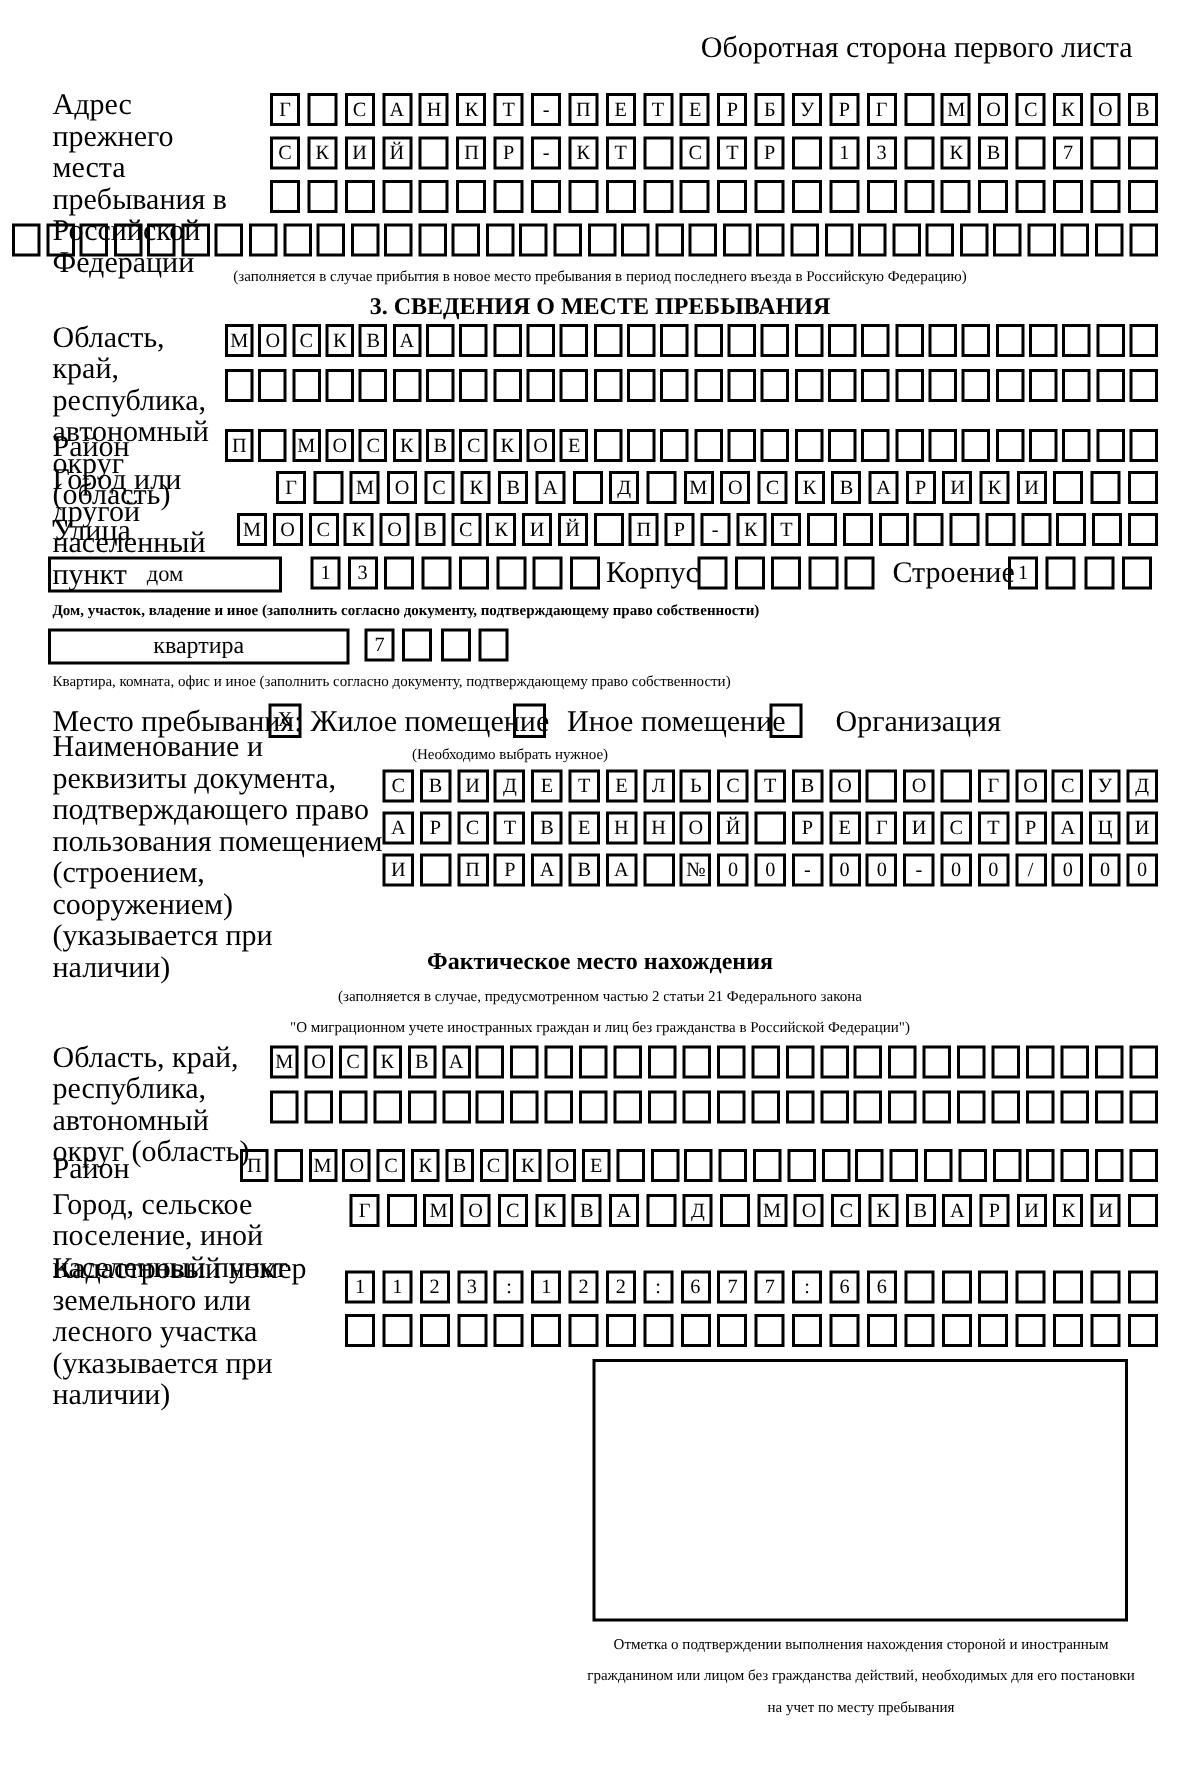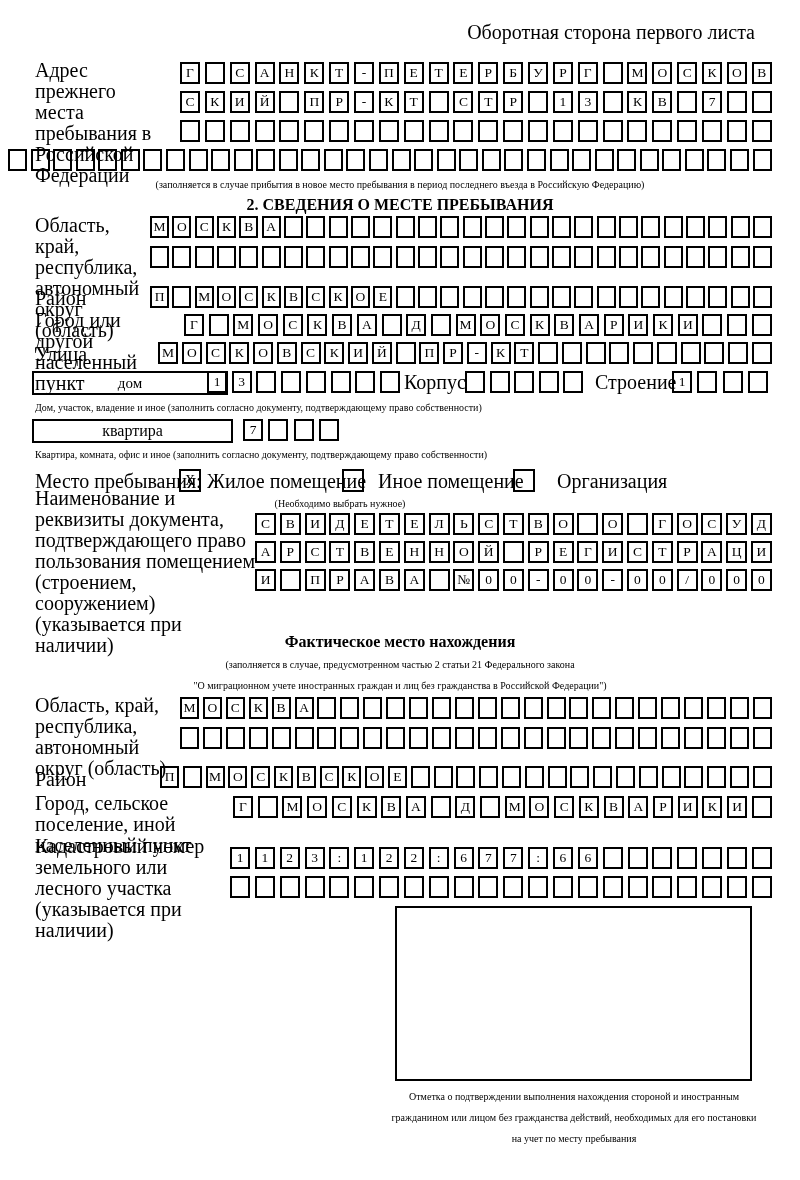--- a/index.html
+++ b/index.html
@@ -145,21 +145,21 @@
     <span class="cell"></span>
     <span class="cell"></span>
     <span class="cell"></span>
     <span class="cell"></span>
     <span class="cell"></span>
     <span class="cell"></span>
     <span class="cell"></span>
   </div>
 <div class="abs note center" style="top:174px; left:0; width:800px;">(заполняется в случае прибытия в новое место пребывания в период последнего въезда в Российскую Федерацию)</div>
 
-<div class="abs hdr" style="top:196px;">2. СВЕДЕНИЯ О МЕСТЕ ПРЕБЫВАНИЯ</div>
+<div class="abs hdr" style="top:196px;">3. СВЕДЕНИЯ О МЕСТЕ ПРЕБЫВАНИЯ</div>
 
 <div class="abs label" style="top:215px; left:35px; width:108px;">Область, край, республика, автономный округ (область)</div>
 <div class="abs cells dense" style="top:216px; left:150px; width:622px;">
     <span class="cell">М</span>
     <span class="cell">О</span>
     <span class="cell">С</span>
     <span class="cell">К</span>
     <span class="cell">В</span>
     <span class="cell">А</span>
     <span class="cell"></span>
@@ -299,21 +299,21 @@
     <span class="cell"></span>
     <span class="cell"></span>
     <span class="cell"></span>
     <span class="cell"></span>
     <span class="cell"></span>
     <span class="cell"></span>
     <span class="cell"></span>
     <span class="cell"></span>
   </div>
 
-<div class="abs widebox" style="top:371px; left:32px; width:196px;">дом</div>
+<div class="abs widebox" style="top:371px; left:32px; width:156px;">дом</div>
 <div class="abs cells" style="top:371px; left:207px; width:193px;">
     <span class="cell">1</span>
     <span class="cell">3</span>
     <span class="cell"></span>
     <span class="cell"></span>
     <span class="cell"></span>
     <span class="cell"></span>
     <span class="cell"></span>
     <span class="cell"></span>
   </div>
@@ -325,21 +325,21 @@
     <span class="cell"></span>
     <span class="cell"></span>
   </div>
 <div class="abs label" style="top:372px; left:595px;">Строение</div>
 <div class="abs cells" style="top:371px; left:672px; width:96px;">
     <span class="cell">1</span>
     <span class="cell"></span>
     <span class="cell"></span>
     <span class="cell"></span>
   </div>
-<div class="abs note" style="top:397px; left:35px;">Дом, участок, владение и иное (заполнить согласно документу, подтверждающему право собственности)</div>
+<div class="abs note" style="top:397px; left:35px;font-weight:bold;">Дом, участок, владение и иное (заполнить согласно документу, подтверждающему право собственности)</div>
 
 <div class="abs widebox" style="top:419px; left:32px; width:201px; font-size:16px;">квартира</div>
 <div class="abs cells" style="top:419px; left:243px; width:96px;">
     <span class="cell">7</span>
     <span class="cell"></span>
     <span class="cell"></span>
     <span class="cell"></span>
   </div>
 <div class="abs note" style="top:444px; left:35px;">Квартира, комната, офис и иное (заполнить согласно документу, подтверждающему право собственности)</div>
 

